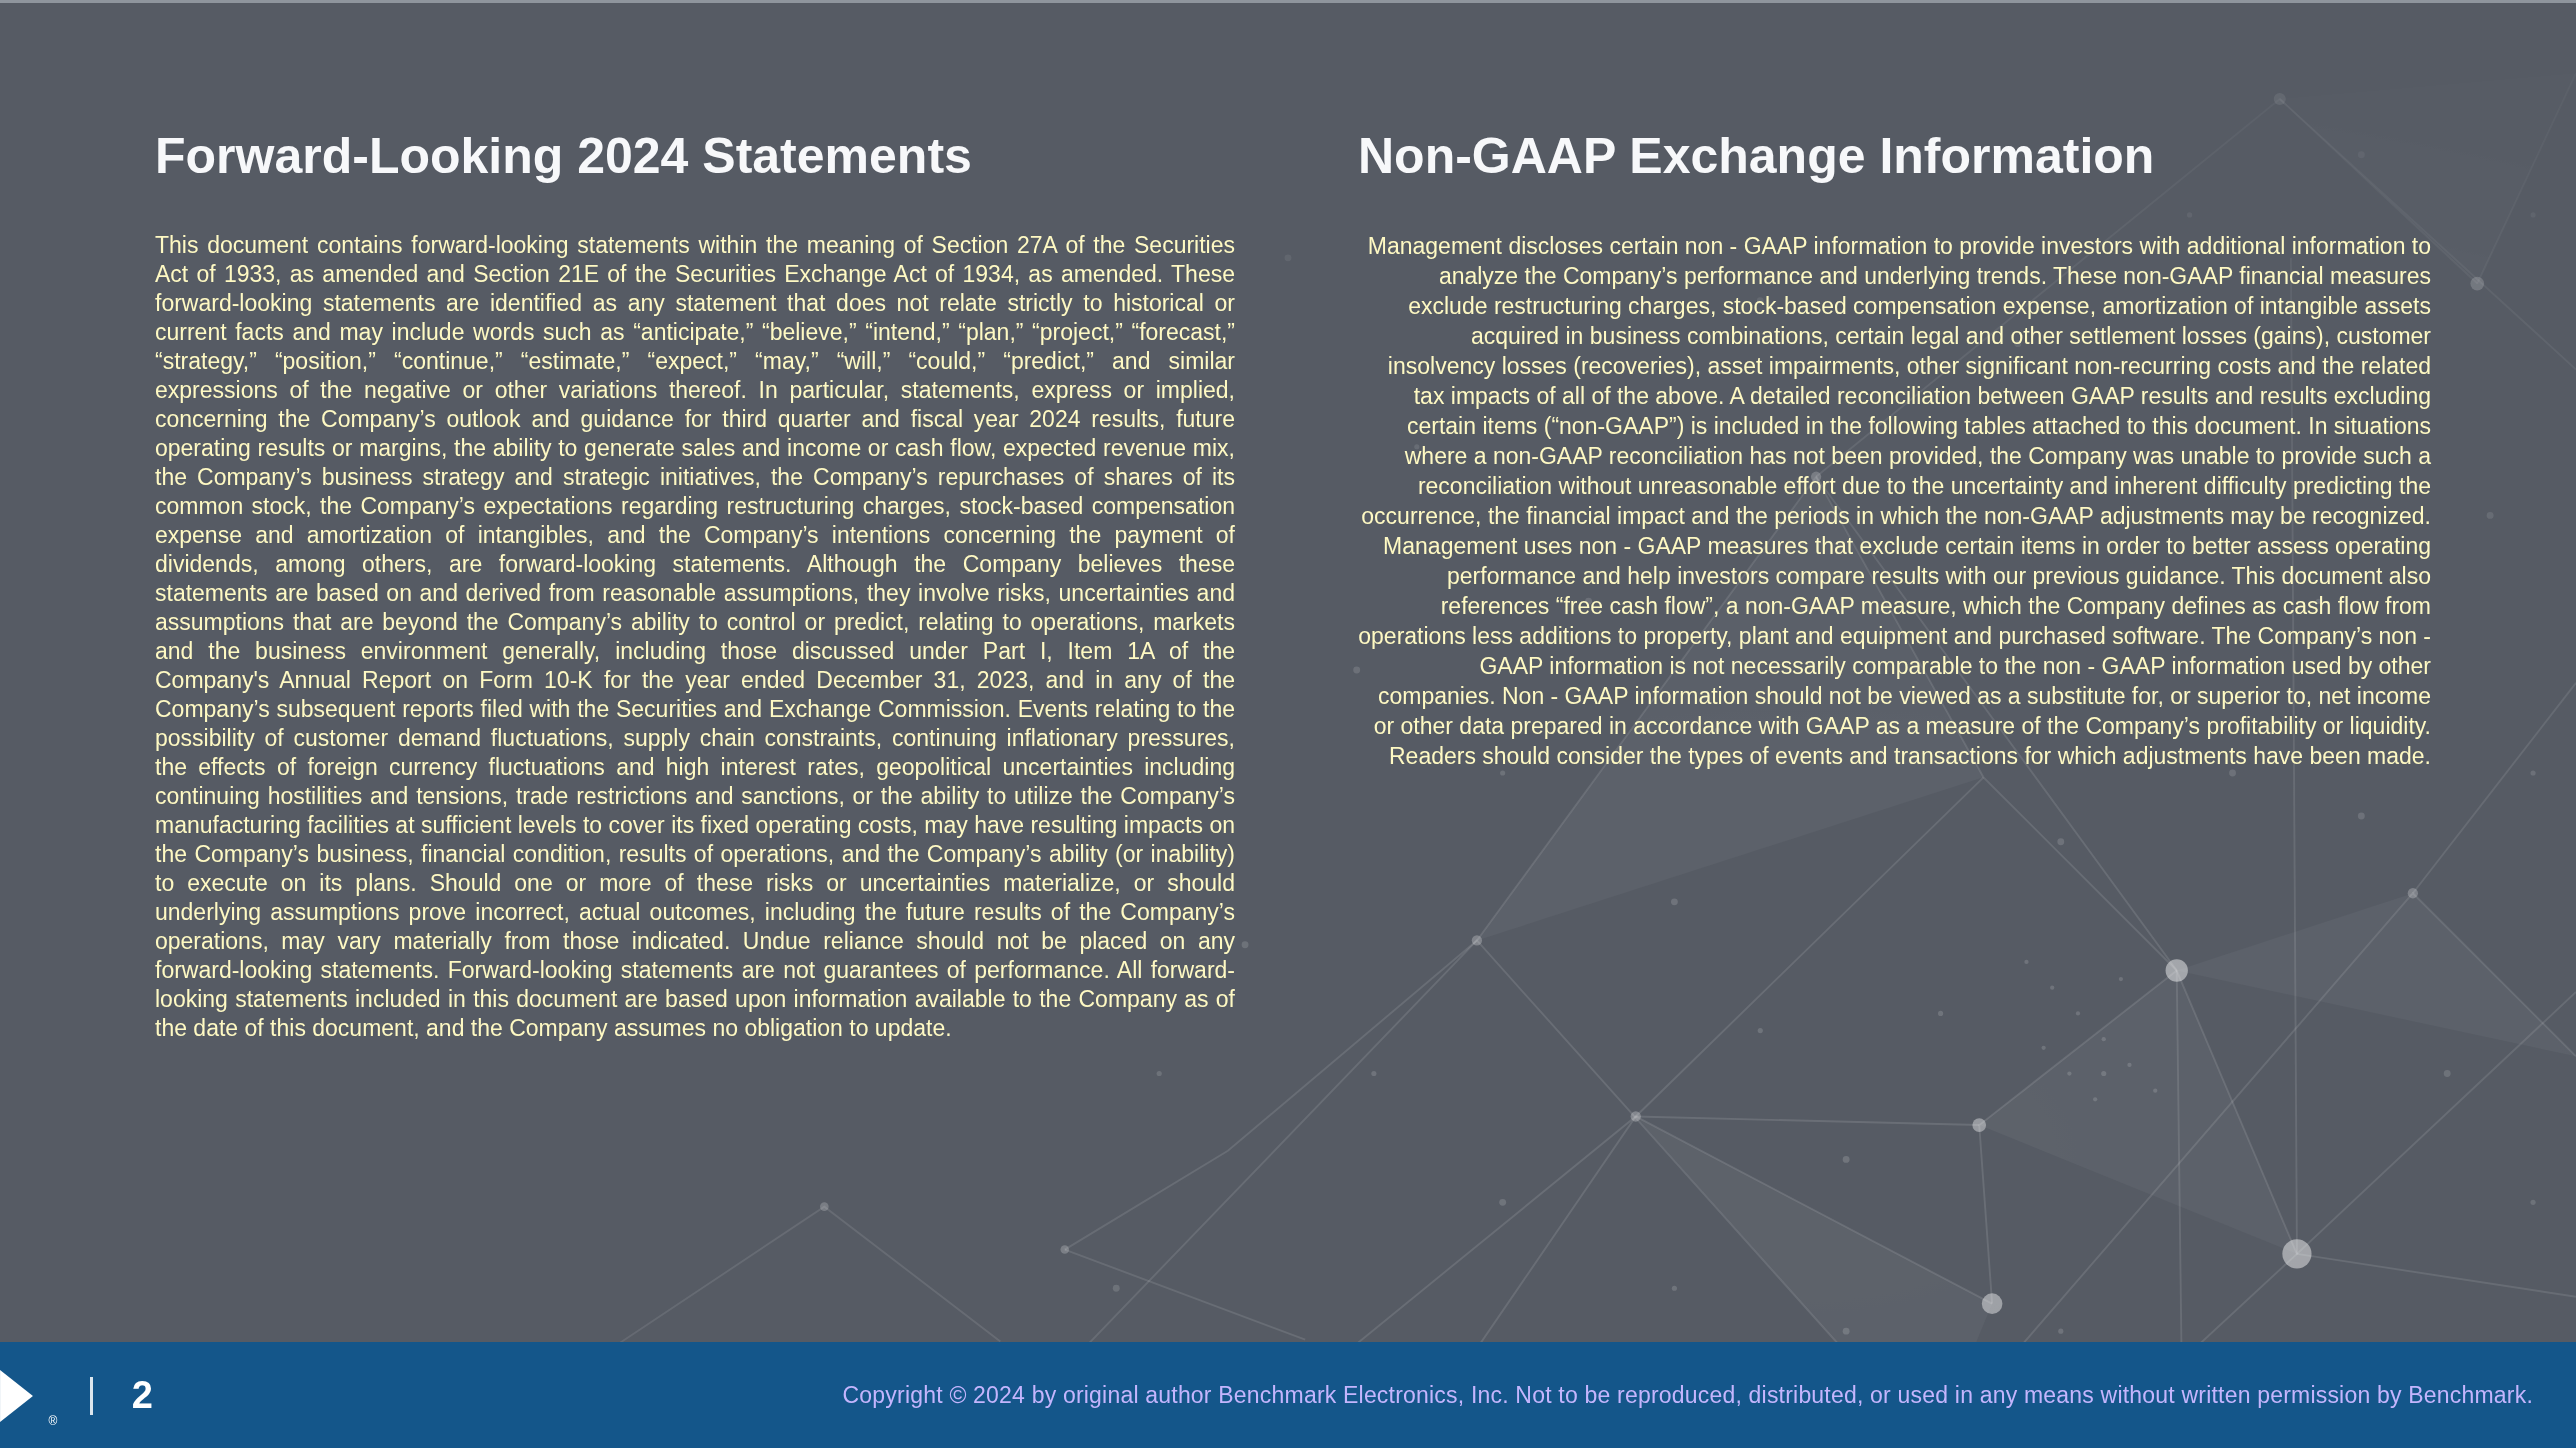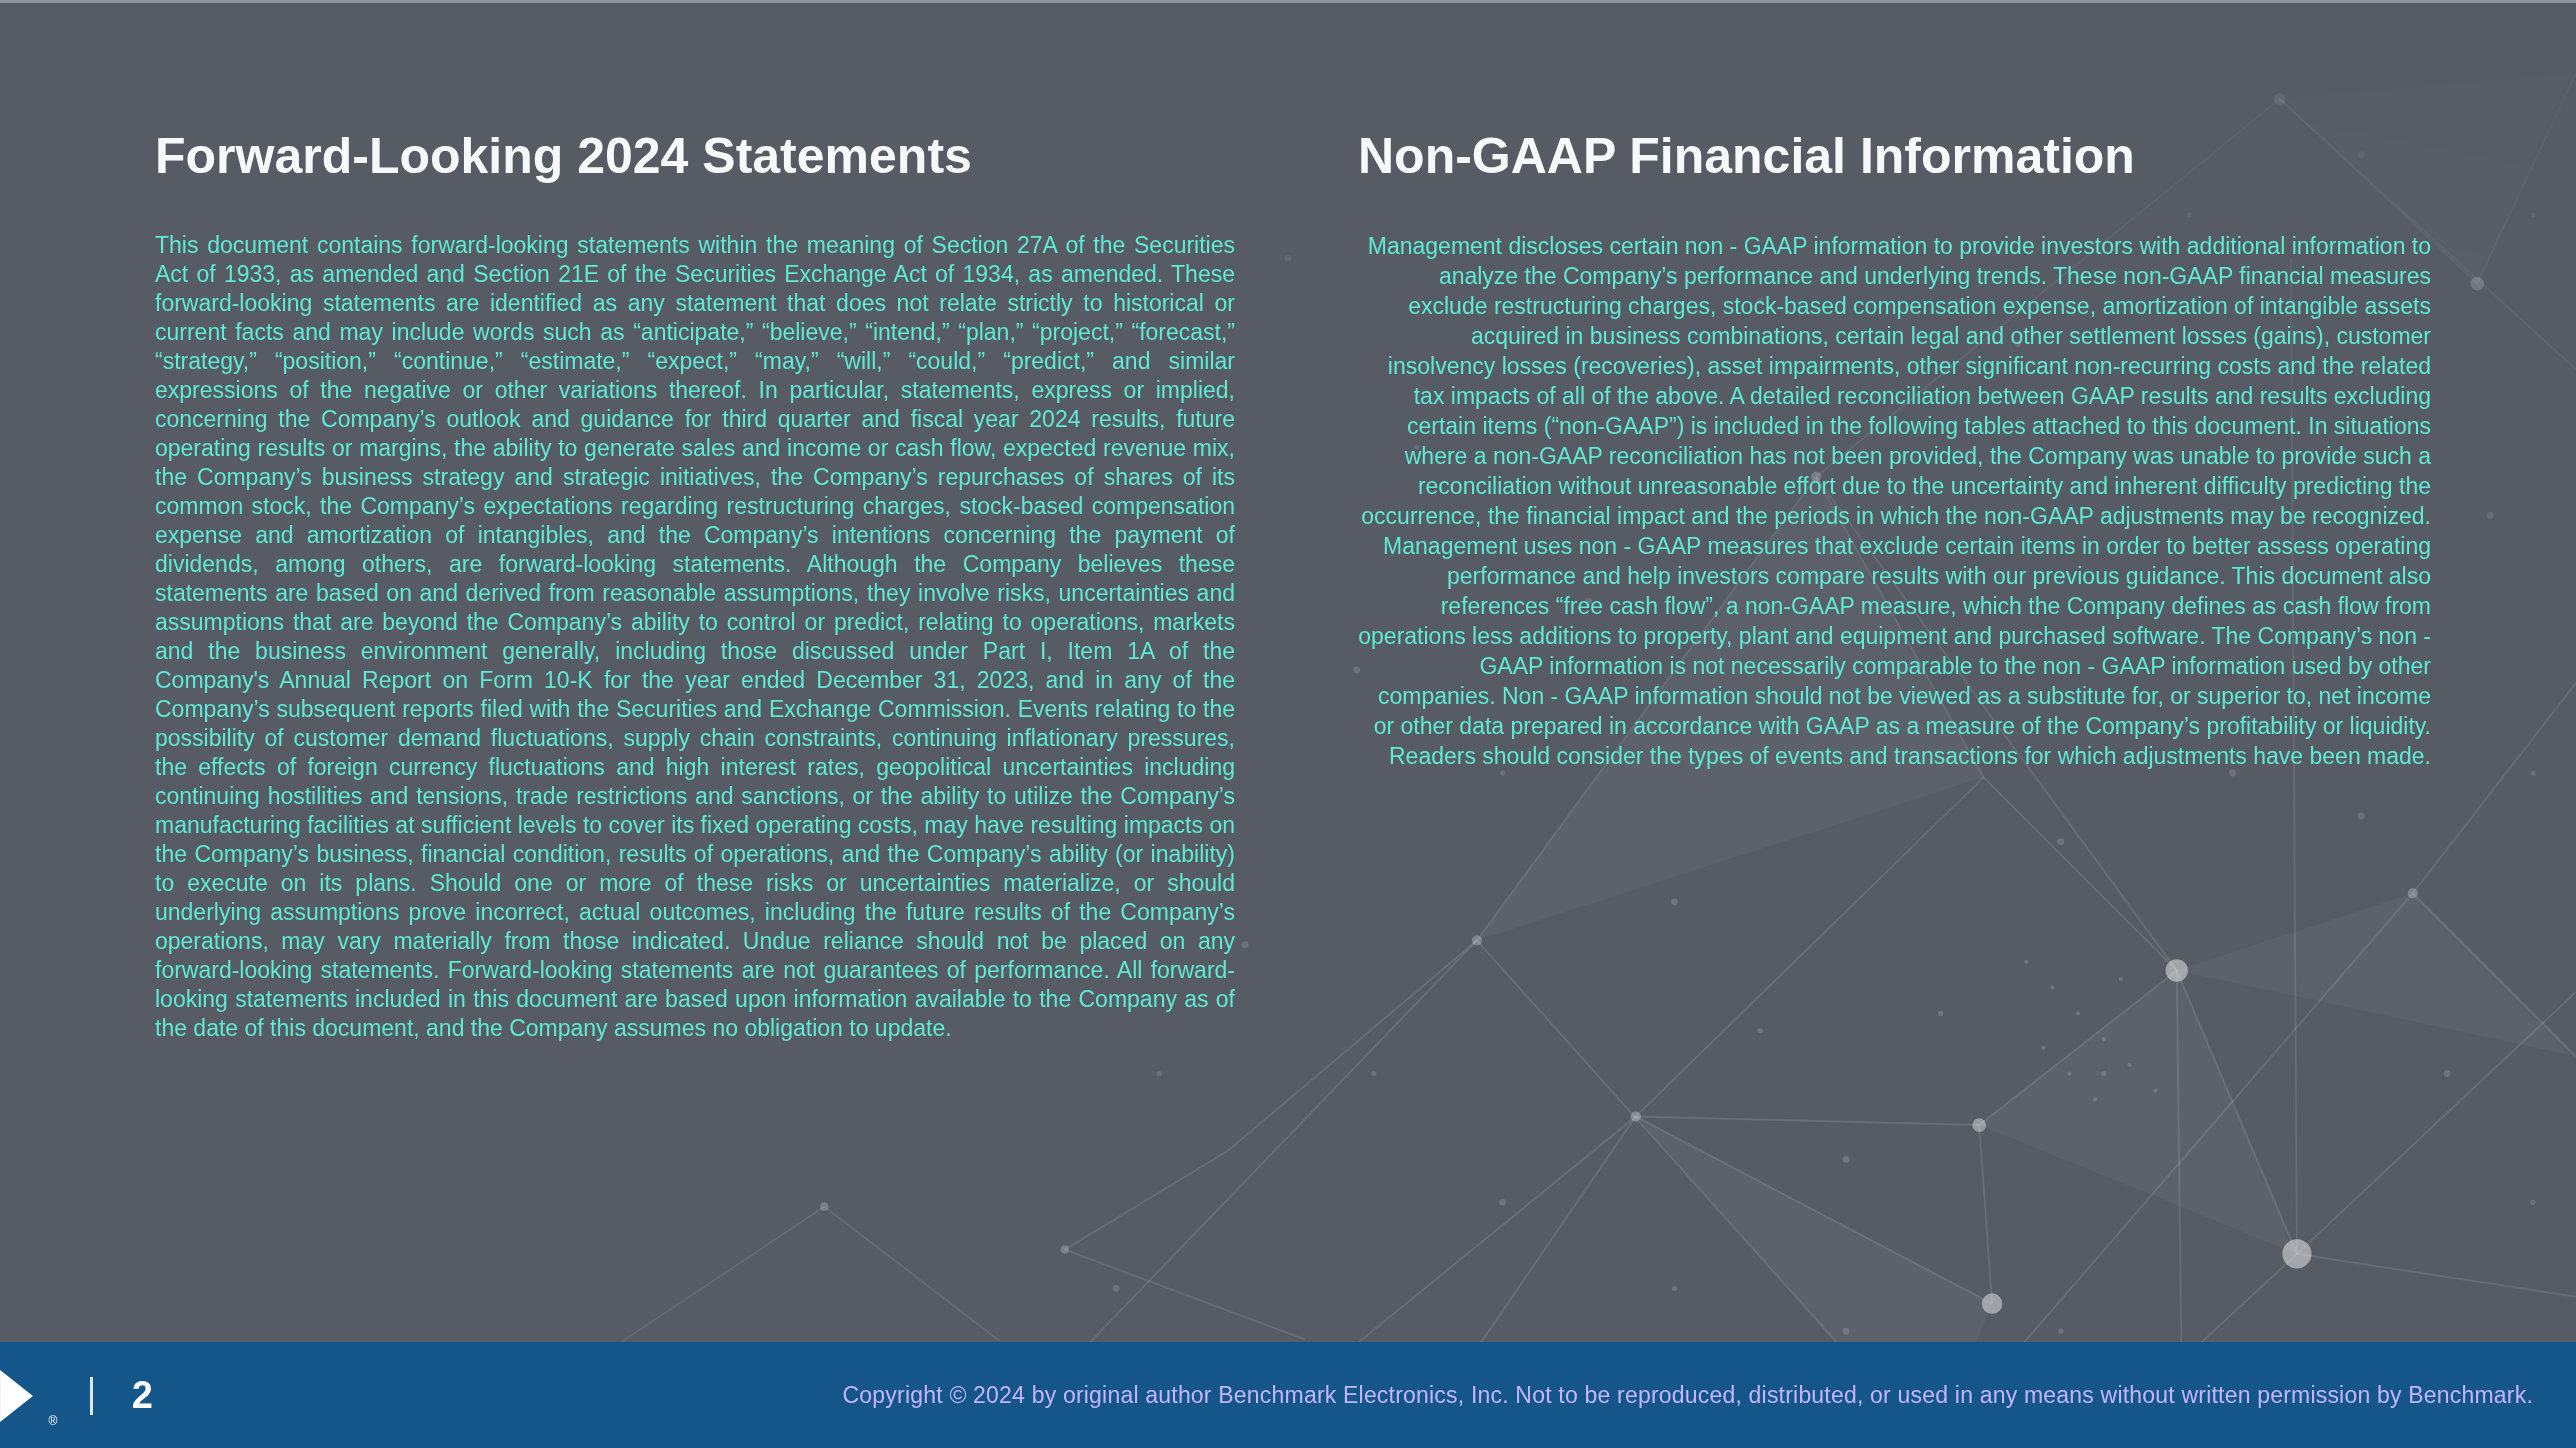--- a/index.html
+++ b/index.html
@@ -18,21 +18,21 @@
   .col{position:absolute;top:127px;z-index:3;}
   .col-left{left:155px;width:1080px;}
   .col-right{left:1358px;width:1078px;}
   .section-title{
     margin:0 0 46px 0;
     font-size:50px;font-weight:bold;color:#f7f8fa;
     letter-spacing:0px;
   }
   .section-body{
     margin:0;
-    font-size:23px;color:#5eead4;
+    font-size:23px;color:#fef9c3;
     line-height:29px;
   }
   .col-left .section-body{text-align:justify;}
   .col-right .section-body{text-align:right;line-height:30px;width:1073px;}
   .footer{
     position:absolute;left:0;bottom:0;width:100%;height:107px;
     background:#14568a;z-index:4;
     display:flex;align-items:center;
   }
   .logo{display:flex;align-items:center;height:100%;}
@@ -170,21 +170,21 @@
       </g>
     </g>
   </svg>
 
   <section class="col col-left">
     <h1 class="section-title">Forward-Looking 2024 Statements</h1>
     <p class="section-body">This document contains forward-looking statements within the meaning of Section 27A of the Securities Act of 1933, as amended and Section 21E of the Securities Exchange Act of 1934, as amended. These forward-looking statements are identified as any statement that does not relate strictly to historical or current facts and may include words such as “anticipate,” “believe,” “intend,” “plan,” “project,” “forecast,” “strategy,” “position,” “continue,” “estimate,” “expect,” “may,” “will,” “could,” “predict,” and similar expressions of the negative or other variations thereof. In particular, statements, express or implied, concerning the Company’s outlook and guidance for third quarter and fiscal year 2024 results, future operating results or margins, the ability to generate sales and income or cash flow, expected revenue mix, the Company’s business strategy and strategic initiatives, the Company’s repurchases of shares of its common stock, the Company’s expectations regarding restructuring charges, stock-based compensation expense and amortization of intangibles, and the Company’s intentions concerning the payment of dividends, among others, are forward-looking statements. Although the Company believes these statements are based on and derived from reasonable assumptions, they involve risks, uncertainties and assumptions that are beyond the Company’s ability to control or predict, relating to operations, markets and the business environment generally, including those discussed under Part I, Item 1A of the Company's Annual Report on Form 10-K for the year ended December 31, 2023, and in any of the Company’s subsequent reports filed with the Securities and Exchange Commission. Events relating to the possibility of customer demand fluctuations, supply chain constraints, continuing inflationary pressures, the effects of foreign currency fluctuations and high interest rates, geopolitical uncertainties including continuing hostilities and tensions, trade restrictions and sanctions, or the ability to utilize the Company’s manufacturing facilities at sufficient levels to cover its fixed operating costs, may have resulting impacts on the Company’s business, financial condition, results of operations, and the Company’s ability (or inability) to execute on its plans. Should one or more of these risks or uncertainties materialize, or should underlying assumptions prove incorrect, actual outcomes, including the future results of the Company’s operations, may vary materially from those indicated. Undue reliance should not be placed on any forward-looking statements. Forward-looking statements are not guarantees of performance. All forward-looking statements included in this document are based upon information available to the Company as of the date of this document, and the Company assumes no obligation to update.</p>
   </section>
 
   <section class="col col-right">
-    <h1 class="section-title">Non-GAAP Financial Information</h1>
+    <h1 class="section-title">Non-GAAP Exchange Information</h1>
     <p class="section-body">Management discloses certain non - GAAP information to provide investors with additional information to analyze the Company’s performance and underlying trends. These non-GAAP financial measures exclude restructuring charges, stock-based compensation expense, amortization of intangible assets acquired in business combinations, certain legal and other settlement losses (gains), customer insolvency losses (recoveries), asset impairments, other significant non-recurring costs and the related tax impacts of all of the above. A detailed reconciliation between GAAP results and results excluding certain items (“non-GAAP”) is included in the following tables attached to this document. In situations where a non-GAAP reconciliation has not been provided, the Company was unable to provide such a reconciliation without unreasonable effort due to the uncertainty and inherent difficulty predicting the occurrence, the financial impact and the periods in which the non-GAAP adjustments may be recognized. Management uses non - GAAP measures that exclude certain items in order to better assess operating performance and help investors compare results with our previous guidance. This document also references “free cash flow”, a non-GAAP measure, which the Company defines as cash flow from operations less additions to property, plant and equipment and purchased software. The Company’s non - GAAP information is not necessarily comparable to the non - GAAP information used by other companies. Non - GAAP information should not be viewed as a substitute for, or superior to, net income or other data prepared in accordance with GAAP as a measure of the Company’s profitability or liquidity. Readers should consider the types of events and transactions for which adjustments have been made.</p>
   </section>
 
   <footer class="footer">
     <div class="logo">
       <svg class="chevron" width="33" height="52" viewBox="0 0 38 60">
         <polygon points="0,0 38,30 0,60" fill="#ffffff"></polygon>
       </svg>
       <span class="reg-mark">®</span>
     </div>

